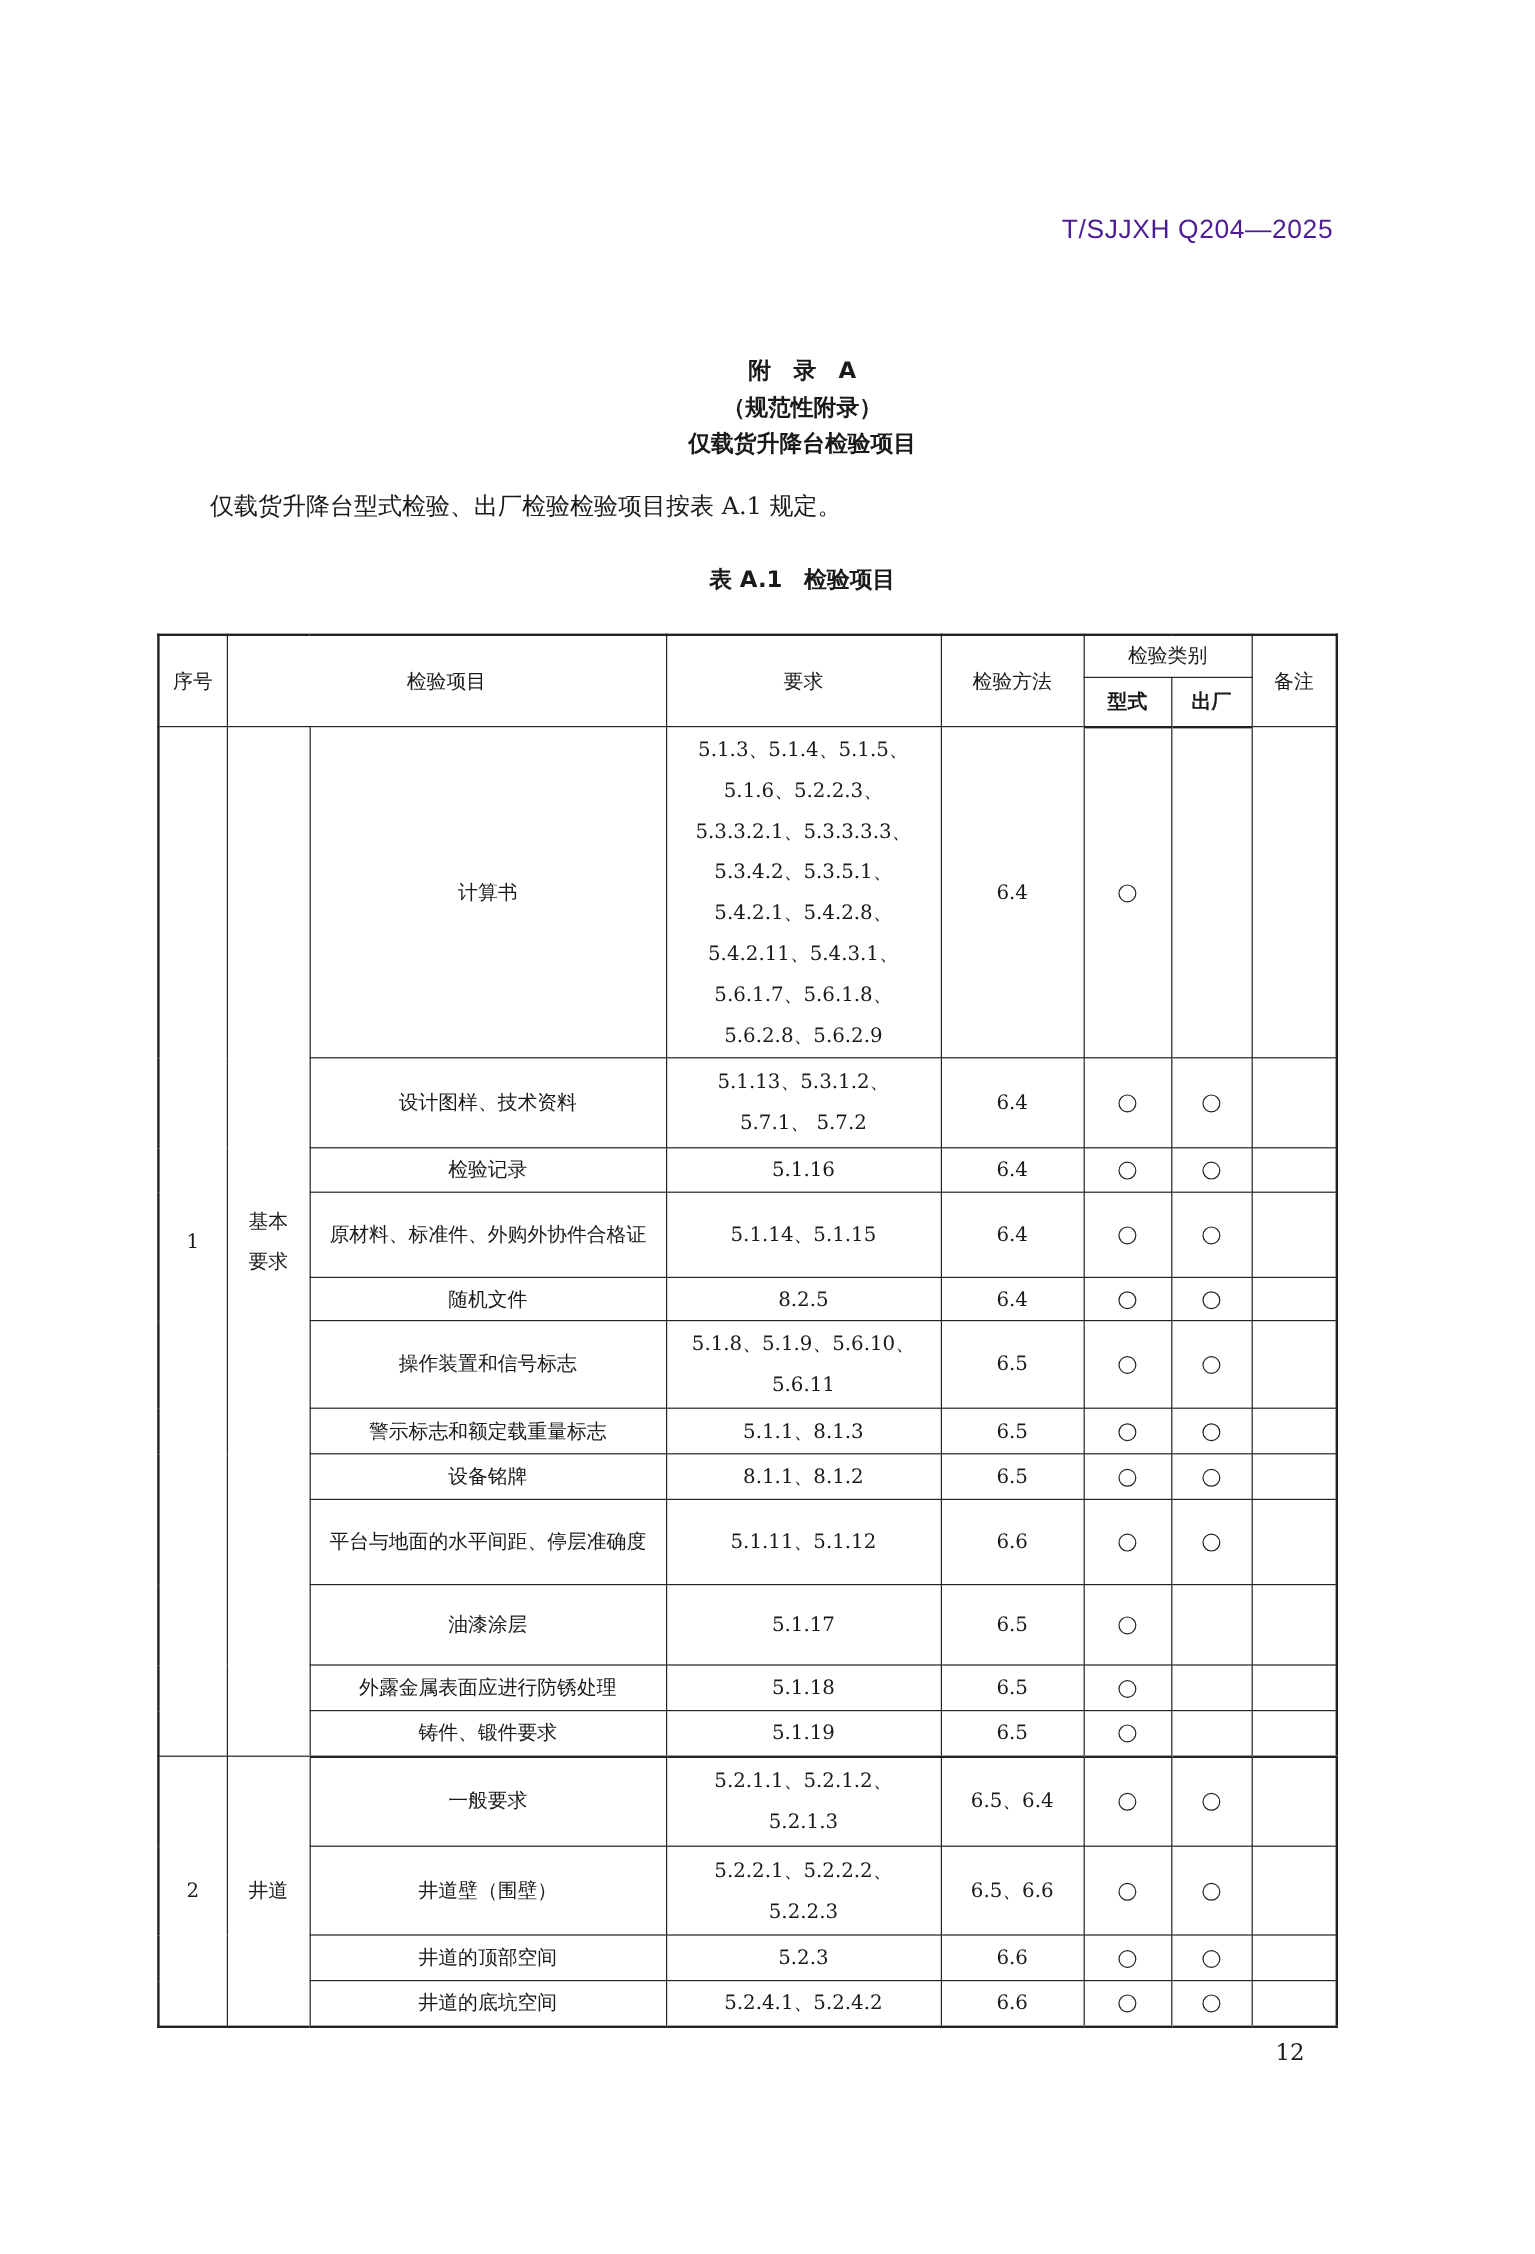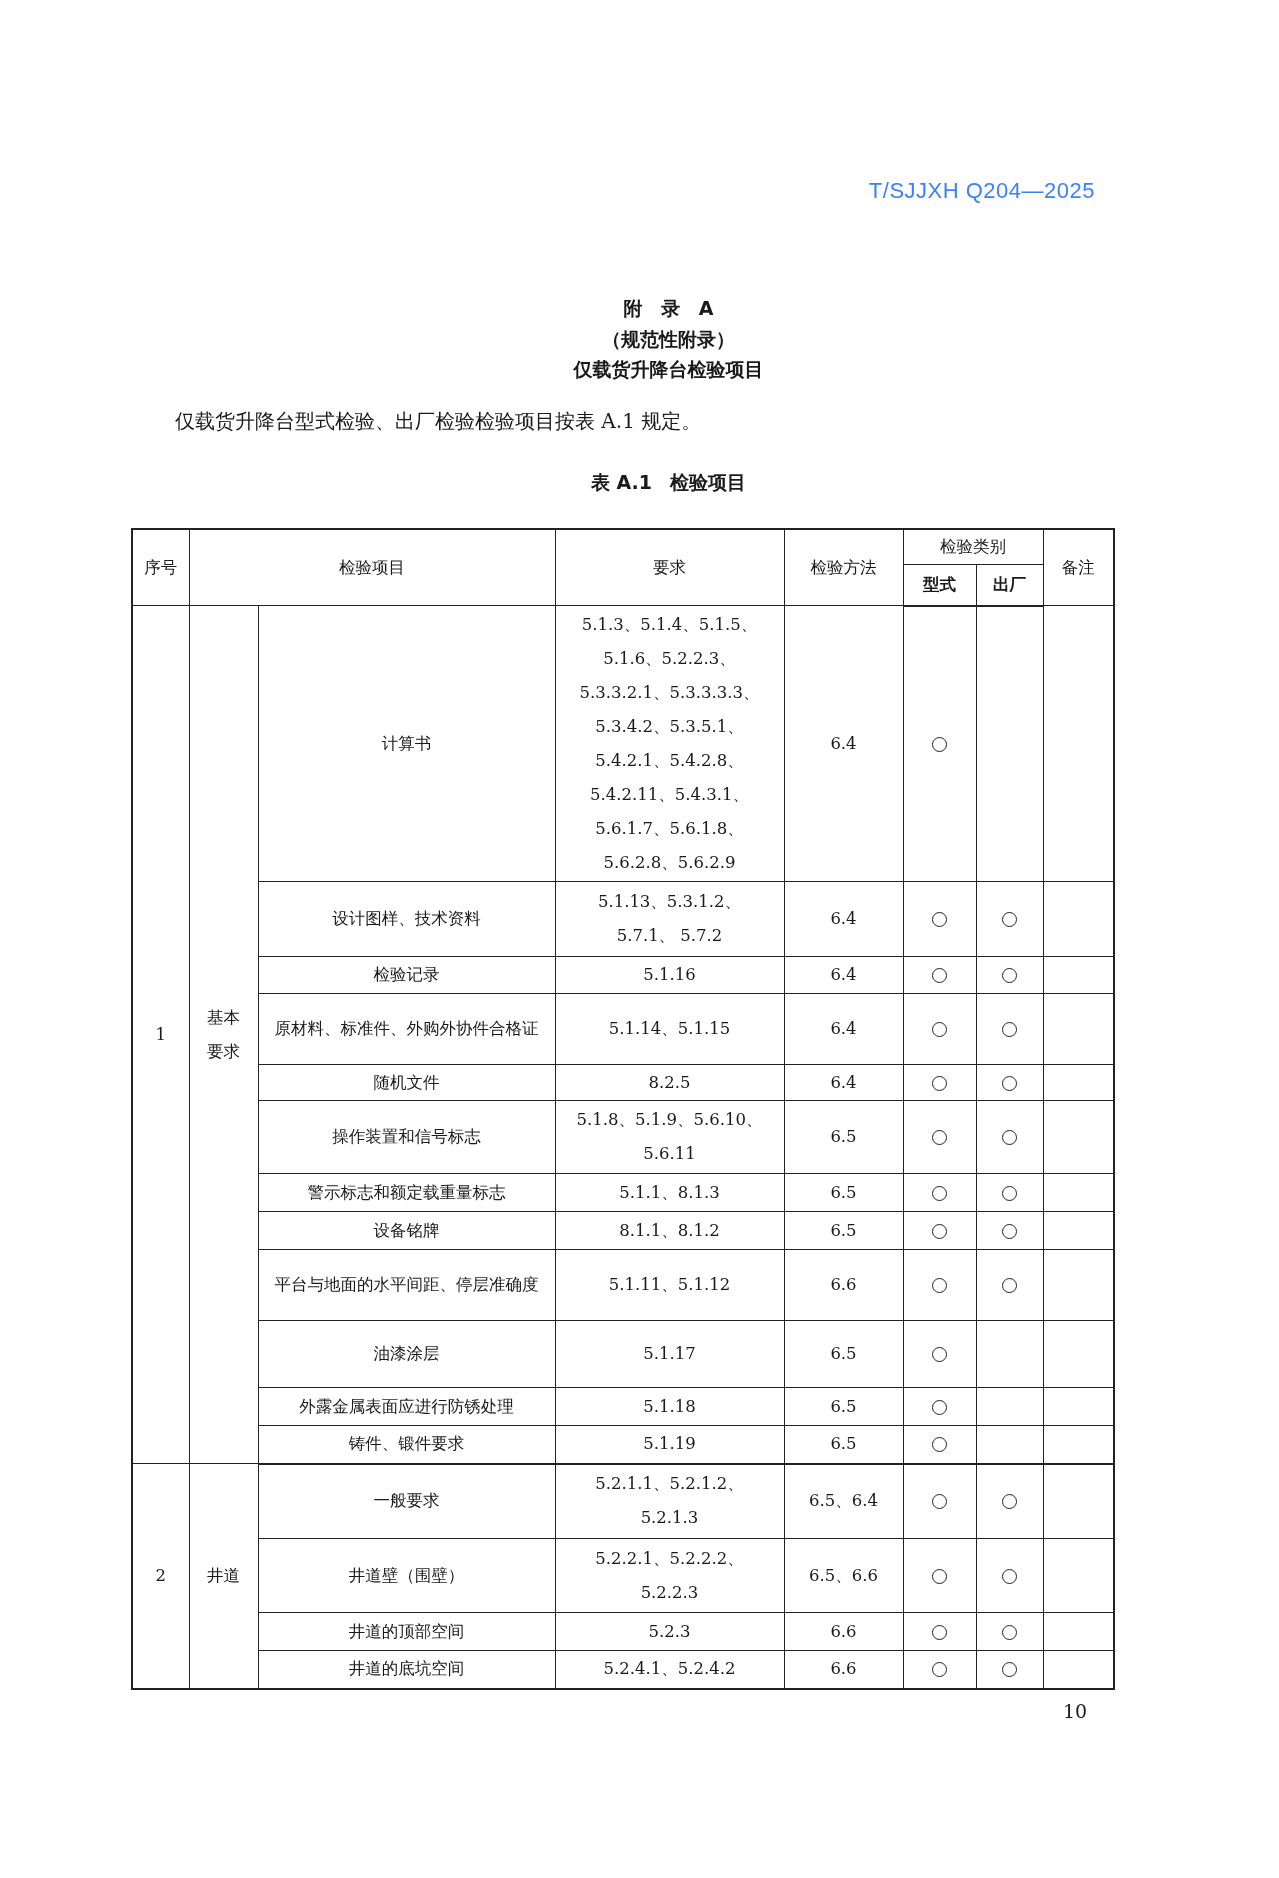--- a/index.html
+++ b/index.html
@@ -1,19 +1,19 @@
 <!DOCTYPE html>
 <html><head>
 <meta charset="utf-8">
 <style>
   html, body { margin:0; padding:0; background:#ffffff; }
   body { width:1279px; height:1878px; position:relative; overflow:hidden;
          font-family:"DejaVu Serif", serif; color:#1a1a1a; }
-  .std-code { position:absolute; top:178px; right:184px; font-family:"Liberation Sans", sans-serif;
-              font-size:22px; letter-spacing:0.5px; color:#3b82f6; }
+  .std-code { position:absolute; top:178px; right:168px; font-family:"Liberation Sans", sans-serif;
+              font-size:22px; letter-spacing:0.5px; color:#4c1d95; }
   .title-block { position:absolute; left:0; width:100%; text-align:center;
                  font-family:"DejaVu Sans", sans-serif; font-weight:bold; color:#1a1a1a; }
   .t1 { top:296px; font-size:19px; left:29px; word-spacing:12px; }
   .t2 { top:327px; font-size:19px; left:29px; }
   .t3 { top:357px; font-size:19px; left:29px; }
   .intro { position:absolute; top:408px; left:175px; font-size:20px; font-family:"DejaVu Serif", serif; }
   .caption { position:absolute; top:470px; left:0; width:100%; text-align:center; left:29px;
              font-family:"DejaVu Sans", sans-serif; font-weight:bold; font-size:19px; }
   .caption span.gap { display:inline-block; width:18px; }
   table.insp { position:absolute; left:131px; top:528px; border-collapse:collapse;
@@ -195,13 +195,13 @@
         <td style="padding: 0px 8px;">井道的底坑空间</td>
         <td style="padding: 0px 18px;">5.2.4.1、5.2.4.2</td>
         <td>6.6</td>
         <td><span class="circle" title="○"></span></td>
         <td><span class="circle" title="○"></span></td>
         <td></td>
       </tr>
     </tbody>
 </table>
 
-<div class="page-num">10</div>
+<div class="page-num">12</div>
 
 </body></html>

